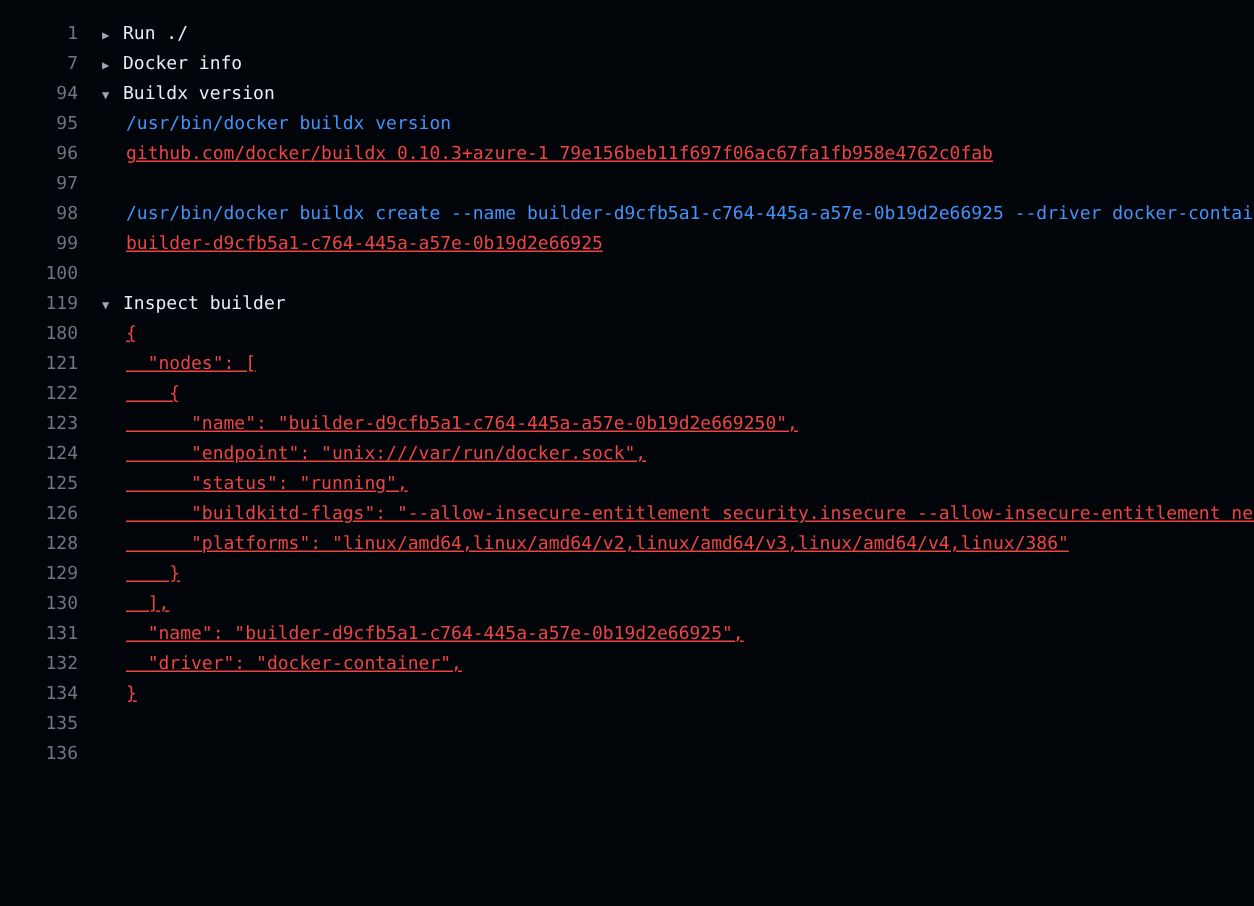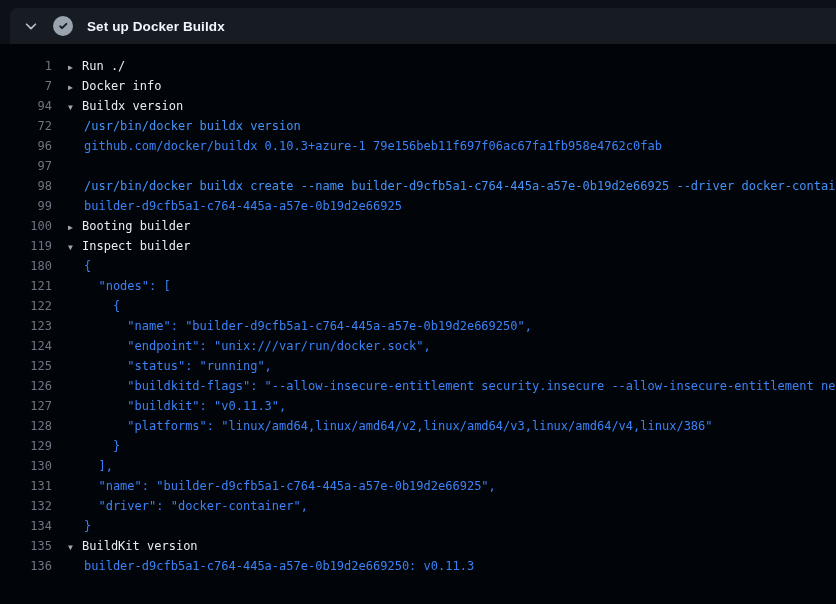--- a/index.html
+++ b/index.html
@@ -42,71 +42,54 @@
   }
   .num {
     flex:none;
     width:52px;
     text-align:right;
     color:#6e7681;
     cursor:pointer;
   }
   .content { margin-left:16px; }
   .content.output, .content.command { padding-left:16px; }
-  .content.output  { color:#3b82f6; }
+  .content.output  { color:#ef4444;text-decoration:underline; }
   .content.command { color:#4493f8; }
   .content.group   { color:#e6edf3; cursor:pointer; }
   .arrow {
     display:inline-block;
     width:14px;
     font-size:8px;
     color:#9ea7b1;
   }
 </style>
 </head>
 <body>
 
 <div class="page">
-  <div class="header-gutter">
-    <div class="step-header">
-      <span class="chevron">
-        <svg width="14" height="14" viewBox="0 0 16 16" fill="none" stroke="#b6bec8" stroke-width="2" stroke-linecap="round" stroke-linejoin="round">
-            <path d="M3 6l5 5 5-5"></path>
-          </svg>
-      </span>
-      <span class="status">
-        <svg width="20" height="20" viewBox="0 0 16 16">
-            <circle cx="8" cy="8" r="8" fill="#9aa4ae"></circle>
-            <path d="M11.28 5.72a.75.75 0 0 1 0 1.06l-3.5 3.5a.75.75 0 0 1-1.06 0l-1.5-1.5a.75.75 0 1 1 1.06-1.06l.97.97 2.97-2.97a.75.75 0 0 1 1.06 0z" fill="#171c23"></path>
-          </svg>
-      </span>
-      <span class="step-title">Set up Docker Buildx</span>
-    </div>
-  </div>
   <div class="log" id="log">
       <div class="line"><span class="num">1</span><span class="content group"><span class="arrow">▶</span><span>Run ./</span></span></div>
       <div class="line"><span class="num">7</span><span class="content group"><span class="arrow">▶</span><span>Docker info</span></span></div>
       <div class="line"><span class="num">94</span><span class="content group"><span class="arrow">▼</span><span>Buildx version</span></span></div>
-      <div class="line"><span class="num">72</span><span class="content command"><span>/usr/bin/docker buildx version</span></span></div>
+      <div class="line"><span class="num">95</span><span class="content command"><span>/usr/bin/docker buildx version</span></span></div>
       <div class="line"><span class="num">96</span><span class="content output"><span>github.com/docker/buildx 0.10.3+azure-1 79e156beb11f697f06ac67fa1fb958e4762c0fab</span></span></div>
       <div class="line"><span class="num">97</span></div>
       <div class="line"><span class="num">98</span><span class="content command"><span>/usr/bin/docker buildx create --name builder-d9cfb5a1-c764-445a-a57e-0b19d2e66925 --driver docker-container</span></span></div>
       <div class="line"><span class="num">99</span><span class="content output"><span>builder-d9cfb5a1-c764-445a-a57e-0b19d2e66925</span></span></div>
-      <div class="line"><span class="num">100</span><span class="content group"><span class="arrow">▶</span><span>Booting builder</span></span></div>
+      <div class="line"><span class="num">100</span></div>
       <div class="line"><span class="num">119</span><span class="content group"><span class="arrow">▼</span><span>Inspect builder</span></span></div>
       <div class="line"><span class="num">180</span><span class="content output"><span>{</span></span></div>
       <div class="line"><span class="num">121</span><span class="content output"><span>  "nodes": [</span></span></div>
       <div class="line"><span class="num">122</span><span class="content output"><span>    {</span></span></div>
       <div class="line"><span class="num">123</span><span class="content output"><span>      "name": "builder-d9cfb5a1-c764-445a-a57e-0b19d2e669250",</span></span></div>
       <div class="line"><span class="num">124</span><span class="content output"><span>      "endpoint": "unix:///var/run/docker.sock",</span></span></div>
       <div class="line"><span class="num">125</span><span class="content output"><span>      "status": "running",</span></span></div>
       <div class="line"><span class="num">126</span><span class="content output"><span>      "buildkitd-flags": "--allow-insecure-entitlement security.insecure --allow-insecure-entitlement network.host",</span></span></div>
-      <div class="line"><span class="num">127</span><span class="content output"><span>      "buildkit": "v0.11.3",</span></span></div>
       <div class="line"><span class="num">128</span><span class="content output"><span>      "platforms": "linux/amd64,linux/amd64/v2,linux/amd64/v3,linux/amd64/v4,linux/386"</span></span></div>
       <div class="line"><span class="num">129</span><span class="content output"><span>    }</span></span></div>
       <div class="line"><span class="num">130</span><span class="content output"><span>  ],</span></span></div>
       <div class="line"><span class="num">131</span><span class="content output"><span>  "name": "builder-d9cfb5a1-c764-445a-a57e-0b19d2e66925",</span></span></div>
       <div class="line"><span class="num">132</span><span class="content output"><span>  "driver": "docker-container",</span></span></div>
       <div class="line"><span class="num">134</span><span class="content output"><span>}</span></span></div>
-      <div class="line"><span class="num">135</span><span class="content group"><span class="arrow">▼</span><span>BuildKit version</span></span></div>
-      <div class="line"><span class="num">136</span><span class="content output"><span>builder-d9cfb5a1-c764-445a-a57e-0b19d2e669250: v0.11.3</span></span></div>
+      <div class="line"><span class="num">135</span></div>
+      <div class="line"><span class="num">136</span></div>
     </div>
 </div>
 
 </body></html>

